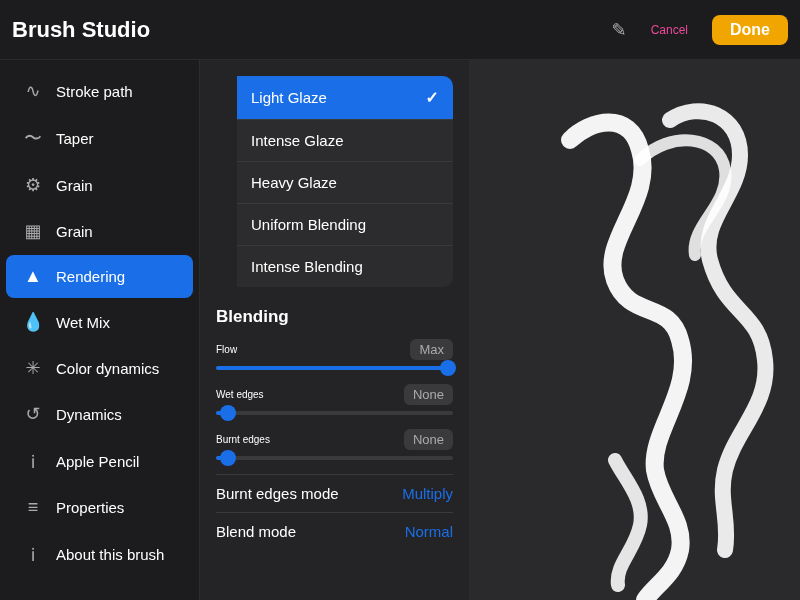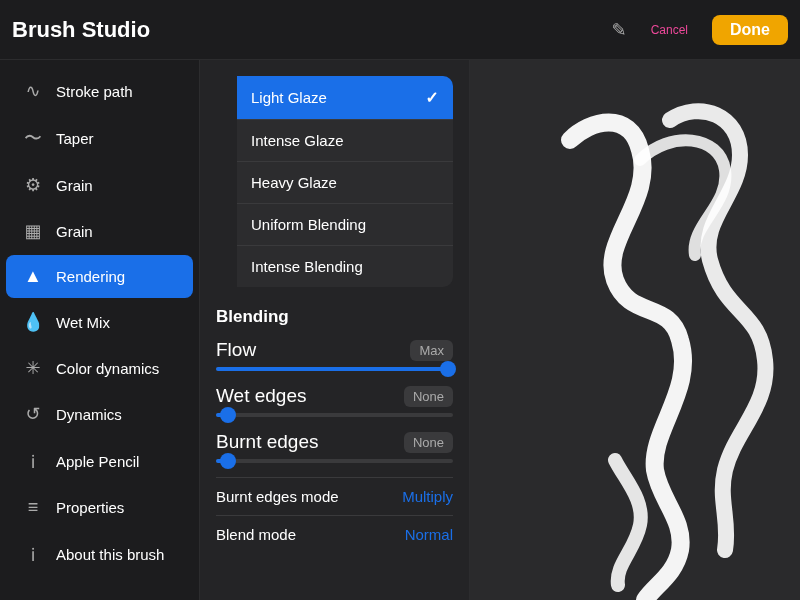--- a/index.html
+++ b/index.html
@@ -159,21 +159,21 @@
     .blending-row {
       margin-bottom: 14px;
     }
     .blending-row-header {
       display: flex;
       align-items: center;
       justify-content: space-between;
       margin-bottom: 6px;
     }
     .blending-label {
-      font-size: 19px;
+      font-size: 10px;
       color: #ffffff;
     }
     .blending-value {
       font-size: 13px;
       color: #aaaaaa;
       background: #3a3a3c;
       padding: 3px 9px;
       border-radius: 6px;
     }
     .slider-track {

